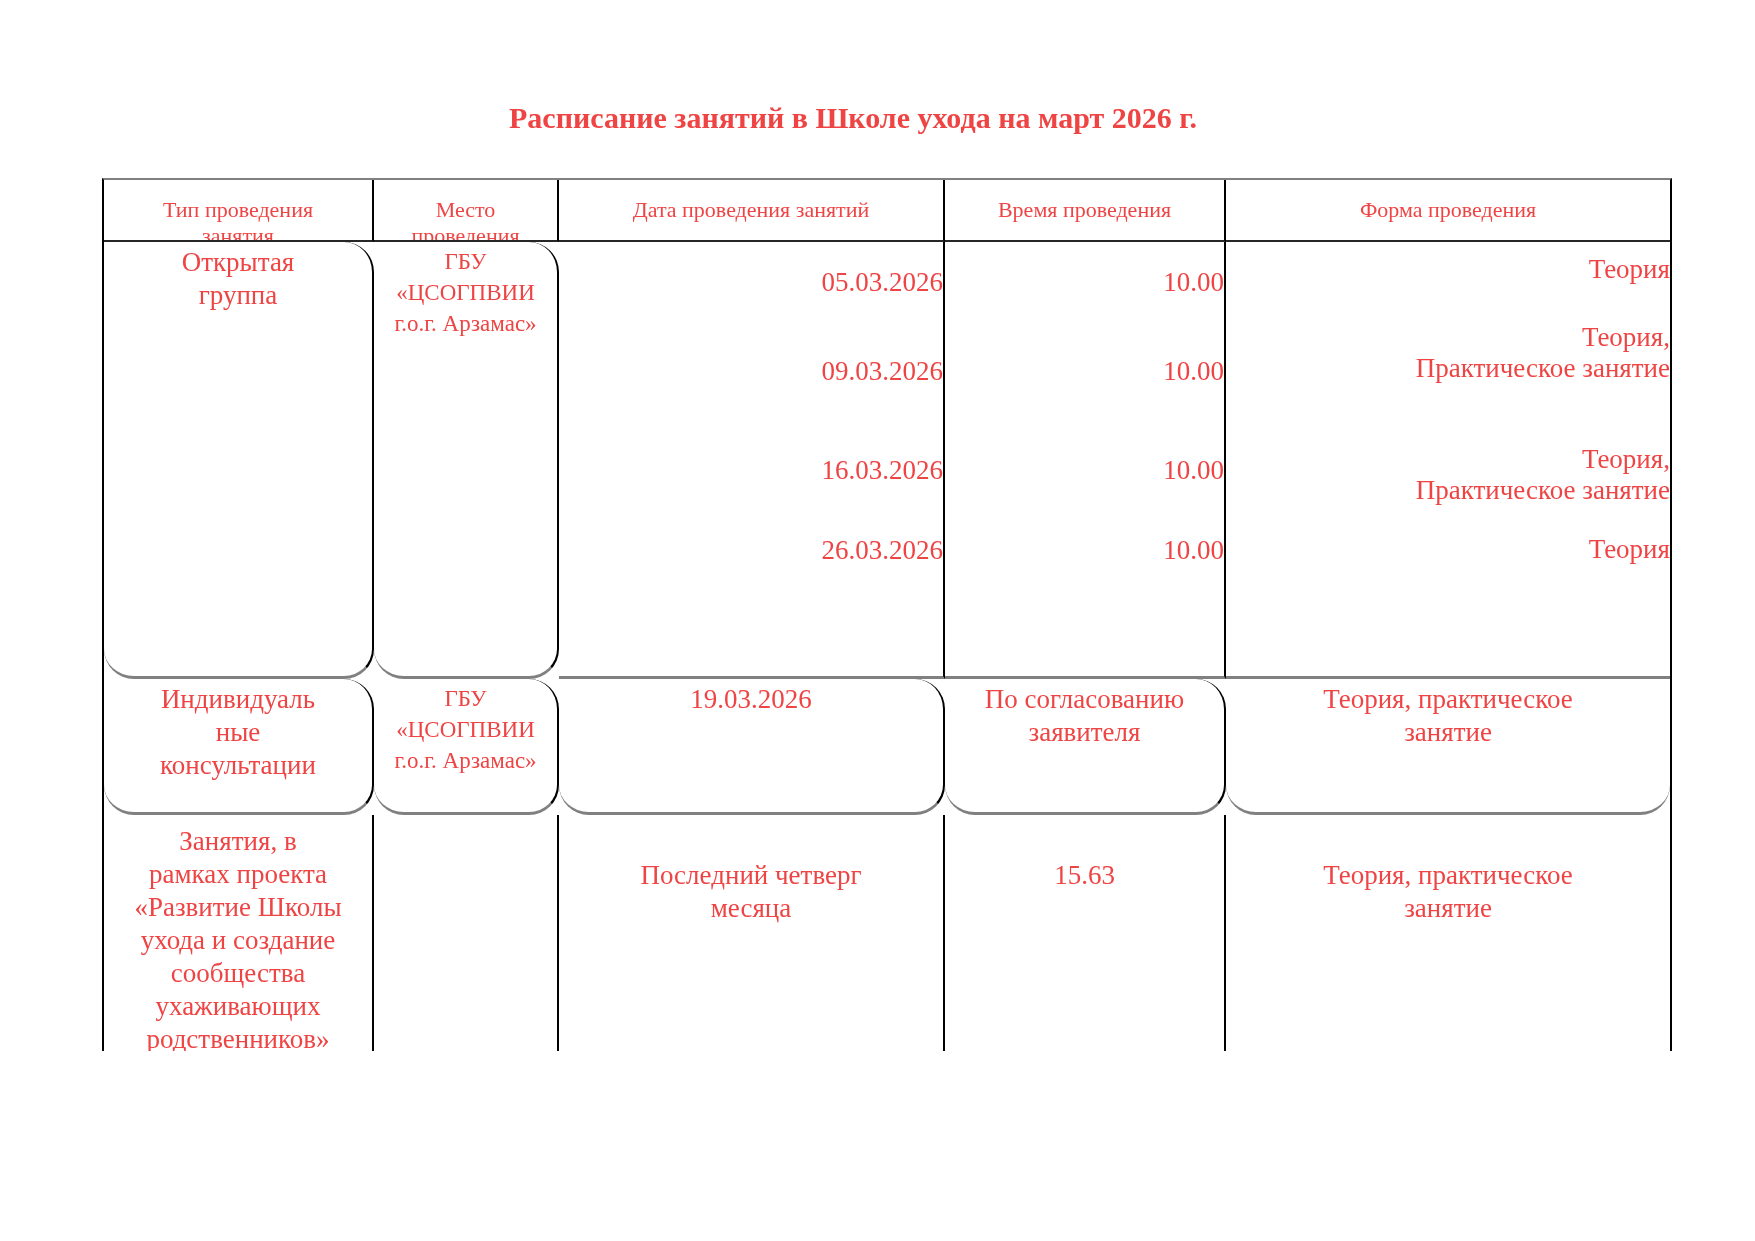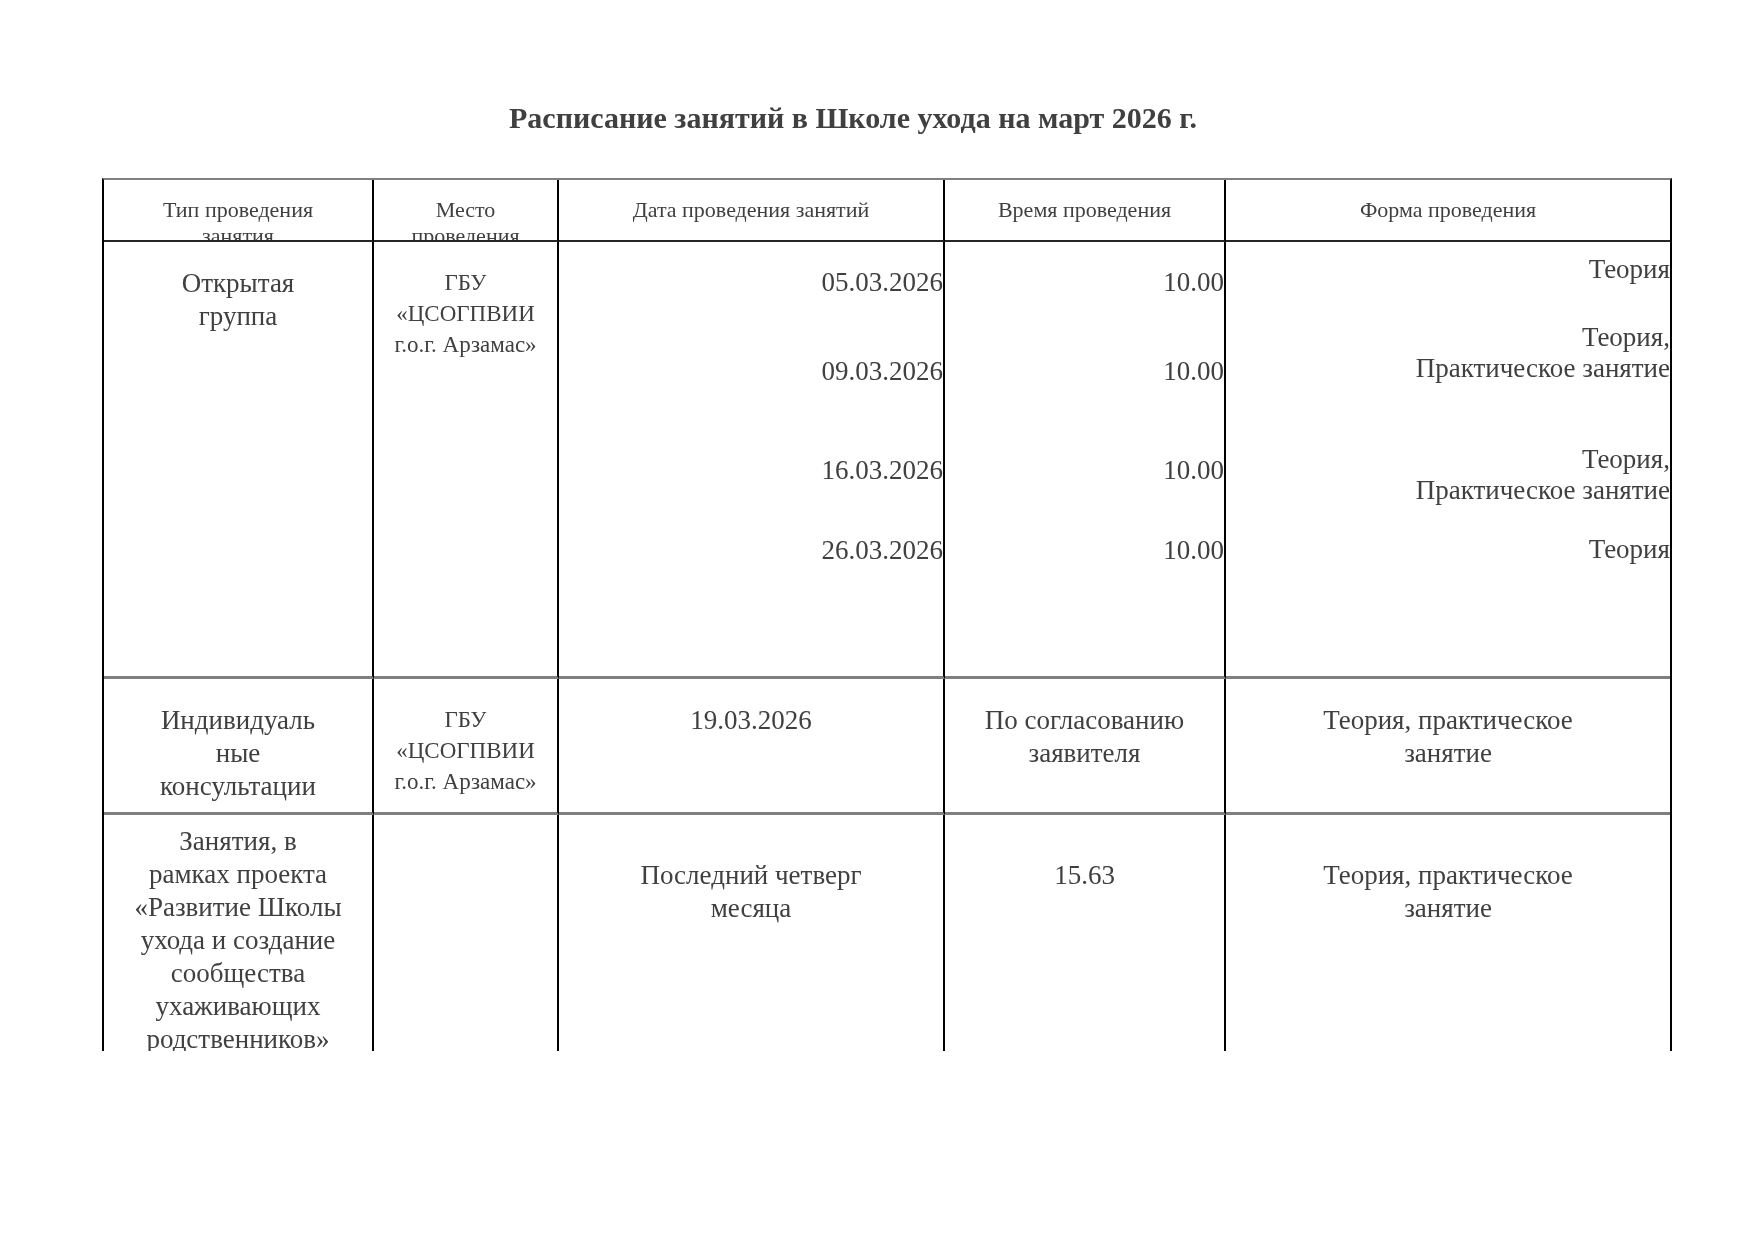--- a/index.html
+++ b/index.html
@@ -1,21 +1,21 @@
 <!DOCTYPE html>
 <html lang="ru"><head>
 <meta charset="utf-8">
 <style>
   html,body { margin:0; padding:0; background:#fff; }
   .page {
     position:relative;
     width:1755px; height:1051px;
     background:#ffffff;
     font-family:"Liberation Serif","DejaVu Serif",serif;
-    color:#404040;
+    color:#ef4444;
     overflow:hidden;
   }
   .doc-title {
     position:absolute;
     top:100px; left:70px; width:1566px;
     text-align:center;
     font-size:30px; font-weight:bold;
     line-height:36px;
     white-space:nowrap;
   }
@@ -40,21 +40,21 @@
   }
   .cell.last { border-right:none; }
   .hcell {
     border-bottom:2px solid #262626;
     font-size:22px; line-height:26px;
     padding-top:17px;
   }
   .r1, .r2 { border-bottom:3px solid #808080; }
   .r3 { border-bottom:none; }
   .place { font-size:23px; line-height:31px; }
-  .pt8  { padding-top:25px; }
+  .pt8  { padding-top:4px;border-radius:30px; }
   .pt10 { padding-top:10px; }
   .pt36 { padding-top:44px; }
   .rel { position:relative; }
   .abs {
     position:absolute; left:0; right:0;
     text-align:right;
   }
   .form-entry { line-height:31px; }
   .p1 { top:24px; }  .p2 { top:113px; } .p3 { top:212px;padding-left:31px; } .p4 { top:292px; }
   .f1 { top:12px; }  .f2 { top:80px; }  .f3 { top:202px; } .f4 { top:292px; }

